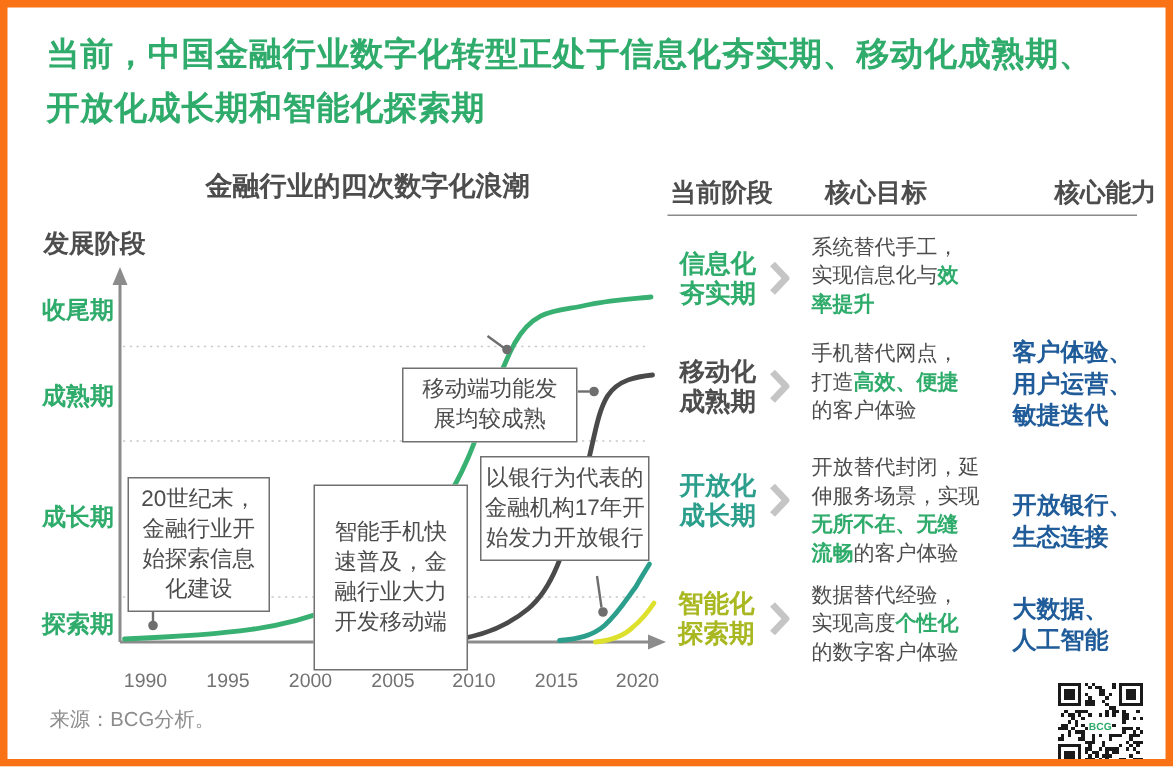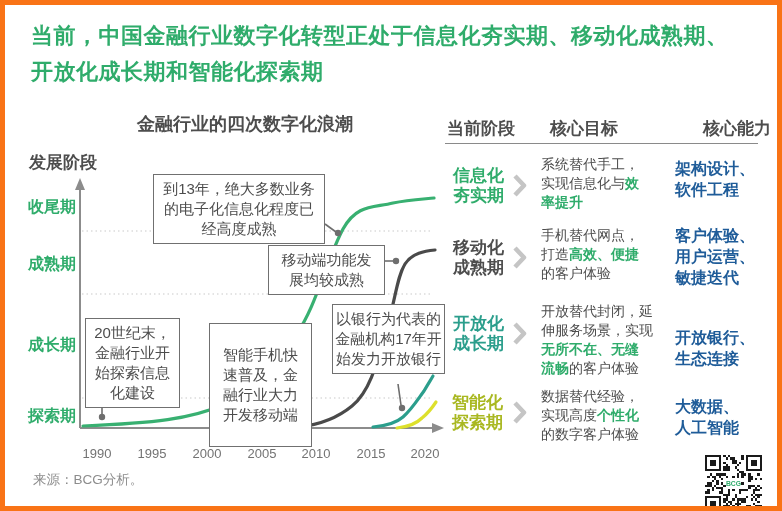--- a/index.html
+++ b/index.html
@@ -84,41 +84,38 @@
         <circle cx="391" cy="256" r="3.2" stroke="none"></circle>
       <line x1="97" y1="401" x2="97" y2="409"></line>
         <circle cx="97" cy="412" r="3.2" stroke="none"></circle>
       <line x1="289" y1="405" x2="298" y2="414"></line>
         <circle cx="300" cy="416" r="3.2" stroke="none"></circle>
       <line x1="393" y1="379" x2="396" y2="400"></line>
         <circle cx="397" cy="403" r="3.2" stroke="none"></circle>
     </g>
   </svg>
 
-  <div class="callout" style="left:148px;top:169px;width:172px;padding:4px 8px;">到13年，绝大多数业务的电子化信息化程度已经高度成熟</div>
   <div class="callout" style="left:263px;top:240px;width:117px;padding:4px 8px;">移动端功能发展均较成熟</div>
   <div class="callout" style="left:80px;top:313px;width:95px;padding:4px 6px;">20世纪末，金融行业开始探索信息化建设</div>
   <div class="callout" style="left:204px;top:318px;width:103px;padding:21px 8px;">智能手机快速普及，金融行业大力开发移动端</div>
-  <div class="callout" style="left:327px;top:299px;width:113px;padding:4px 0;">以银行为代表的金融机构17年开始发力开放银行</div>
+  <div class="callout" style="left:315px;top:299px;width:113px;padding:4px 0;">以银行为代表的金融机构17年开始发力开放银行</div>
 
   <div class="abs hdr" style="left:442px;">当前阶段</div>
   <div class="abs hdr" style="left:545px;">核心目标</div>
   <div class="abs hdr" style="left:698px;">核心能力</div>
   <div class="abs hdr-line"></div>
 
   <div class="abs stage stage-info" style="left:448px;top:161px;">信息化
 夯实期</div>
   <svg class="chev" style="left:507px;top:168px;" viewBox="0 0 15 25">
     <polyline points="3,3 12,12.5 3,22" fill="none" stroke="#C5C5C5" stroke-width="4.5" stroke-linejoin="round"></polyline>
     </svg>
   <div class="abs goal" style="left:536px;top:150px;"><span>系统替代手工，
 实现信息化与</span><span class="hl">效
 率提升</span></div>
-  <div class="abs cap" style="left:670px;top:153px;">架构设计、
-软件工程</div>
 
   <div class="abs stage stage-mobile" style="left:448px;top:233px;">移动化
 成熟期</div>
   <svg class="chev" style="left:507px;top:240px;" viewBox="0 0 15 25">
     <polyline points="3,3 12,12.5 3,22" fill="none" stroke="#C5C5C5" stroke-width="4.5" stroke-linejoin="round"></polyline>
     </svg>
   <div class="abs goal" style="left:536px;top:221px;"><span>手机替代网点，
 打造</span><span class="hl">高效、便捷</span><span>
 的客户体验</span></div>
   <div class="abs cap" style="left:670px;top:220px;">客户体验、

